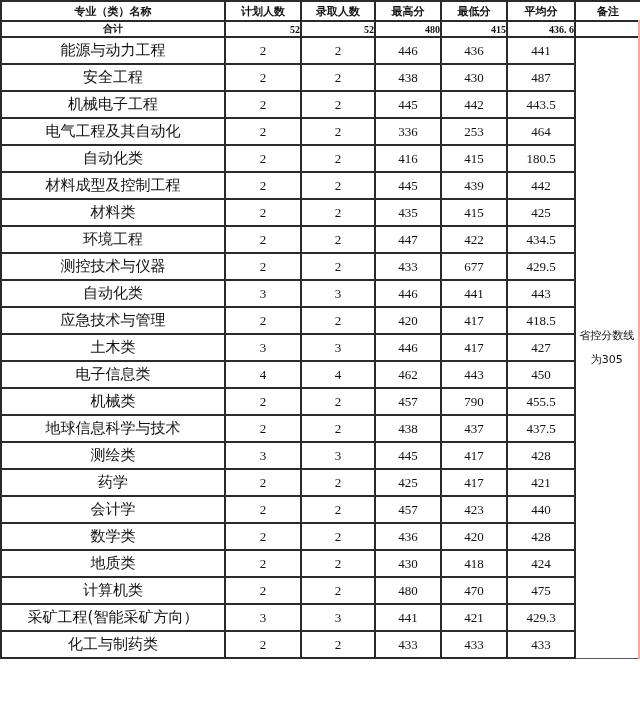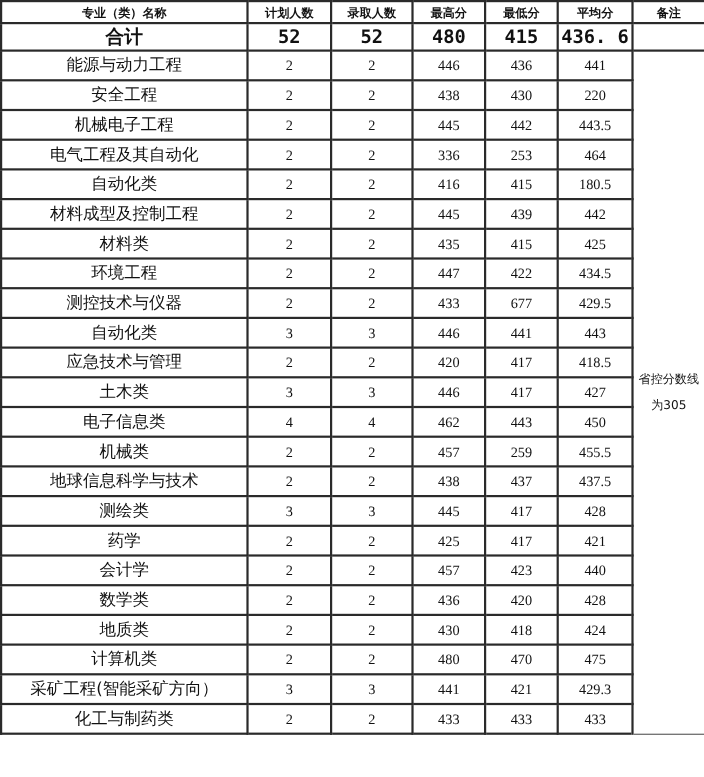--- a/index.html
+++ b/index.html
@@ -20,43 +20,45 @@
     white-space: nowrap;
   }
   th {
     height: 18px;
     font-size: 11px;
     font-weight: bold;
     margin-left: 44px;
   }
   tr.total td {
     height: 14px;
-    font-size: 17px;
+    font-size: 10px;
     font-weight: bold;
+    font-family: Liberation Serif, serif;
   }
   tr.data td {
     height: 25px;
   }
   td.name {
     font-size: 15px;
     font-family: "DejaVu Sans", sans-serif;
   }
   td.num {
     font-size: 13px;
     font-family: "Liberation Serif", "DejaVu Serif", serif;
   }
   td.total-num {
     font-family: "DejaVu Sans Mono", "Liberation Mono", monospace;
     font-size: 11px;
+    text-align: right;
   }
   td.remark {
     font-size: 11px;
     line-height: 24px;
     white-space: normal;
-    border-right: 2px solid #fca5a5;
+    border-right: 7px solid #fca5a5;
     border-bottom: 1px solid #555;
   }
   td.remark-top { border-bottom: none; }
 </style>
 </head>
 <body>
 
 <table>
   <colgroup>
     <col style="width:224px">
@@ -99,21 +101,21 @@
           <div>省控分数线</div>
           <div>为305</div>
         </td>
       </tr>
       <tr class="data">
         <td class="name">安全工程</td>
         <td class="num">2</td>
         <td class="num">2</td>
         <td class="num">438</td>
         <td class="num">430</td>
-        <td class="num">220</td>
+        <td class="num">487</td>
       </tr>
       <tr class="data">
         <td class="name">机械电子工程</td>
         <td class="num">2</td>
         <td class="num">2</td>
         <td class="num">445</td>
         <td class="num">442</td>
         <td class="num">443.5</td>
       </tr>
       <tr class="data">
@@ -194,21 +196,21 @@
         <td class="num">4</td>
         <td class="num">462</td>
         <td class="num">443</td>
         <td class="num">450</td>
       </tr>
       <tr class="data">
         <td class="name">机械类</td>
         <td class="num">2</td>
         <td class="num">2</td>
         <td class="num">457</td>
-        <td class="num">259</td>
+        <td class="num">790</td>
         <td class="num">455.5</td>
       </tr>
       <tr class="data">
         <td class="name">地球信息科学与技术</td>
         <td class="num">2</td>
         <td class="num">2</td>
         <td class="num">438</td>
         <td class="num">437</td>
         <td class="num">437.5</td>
       </tr>

